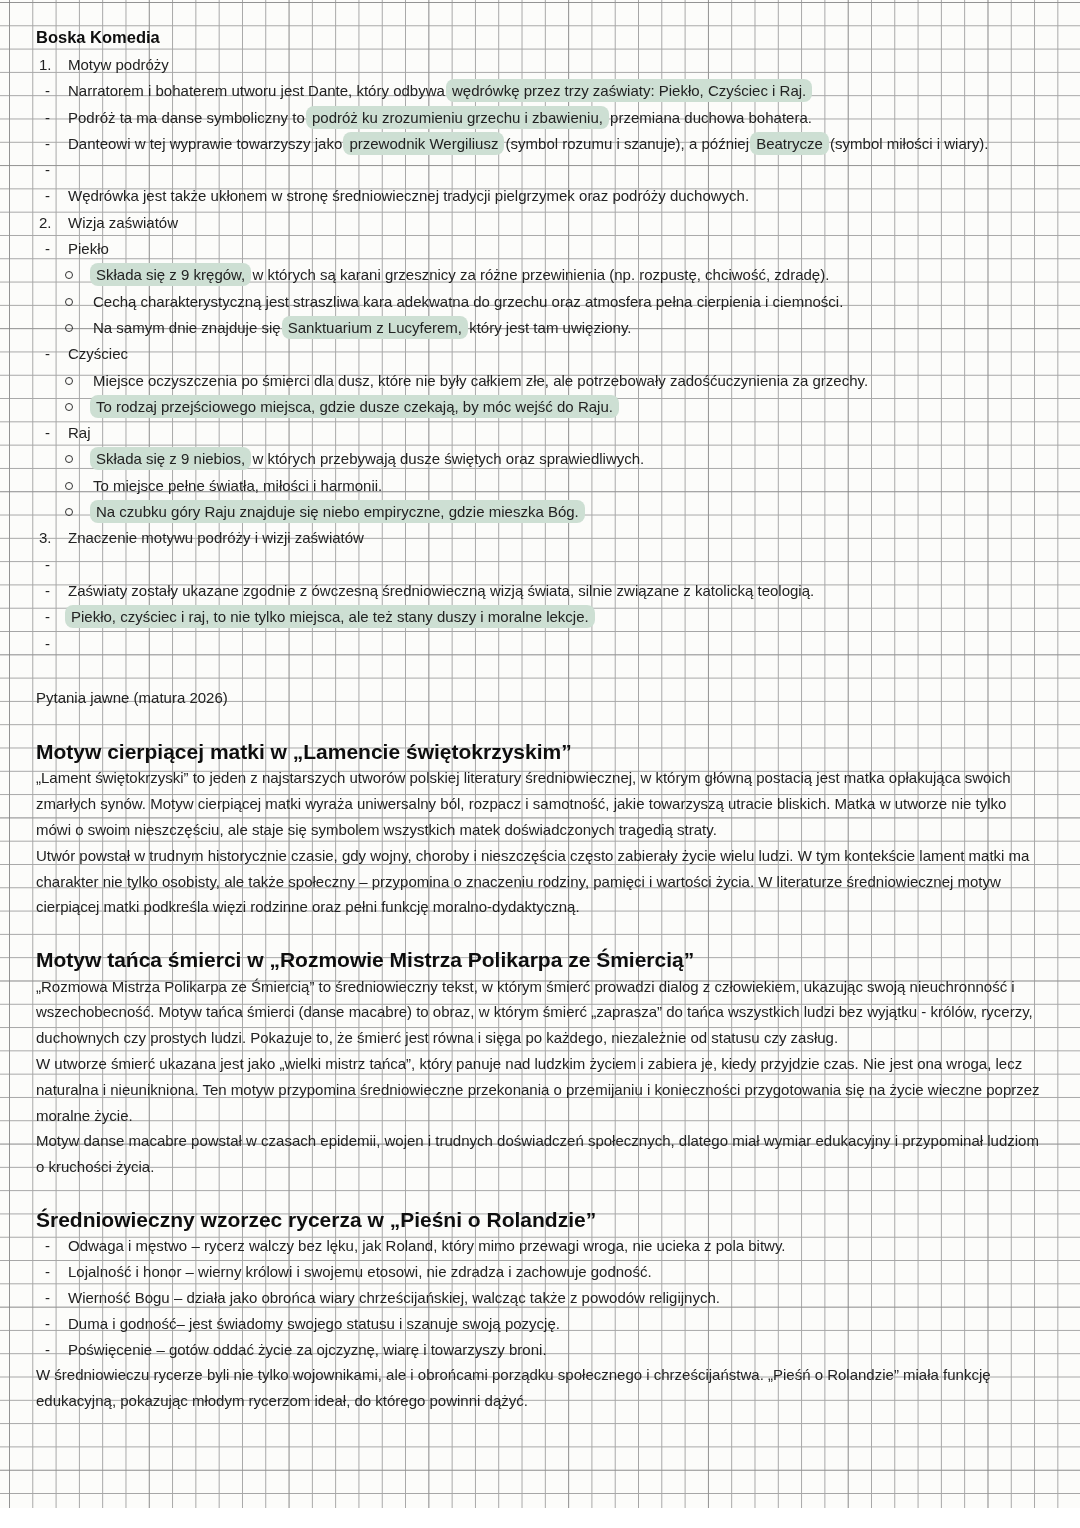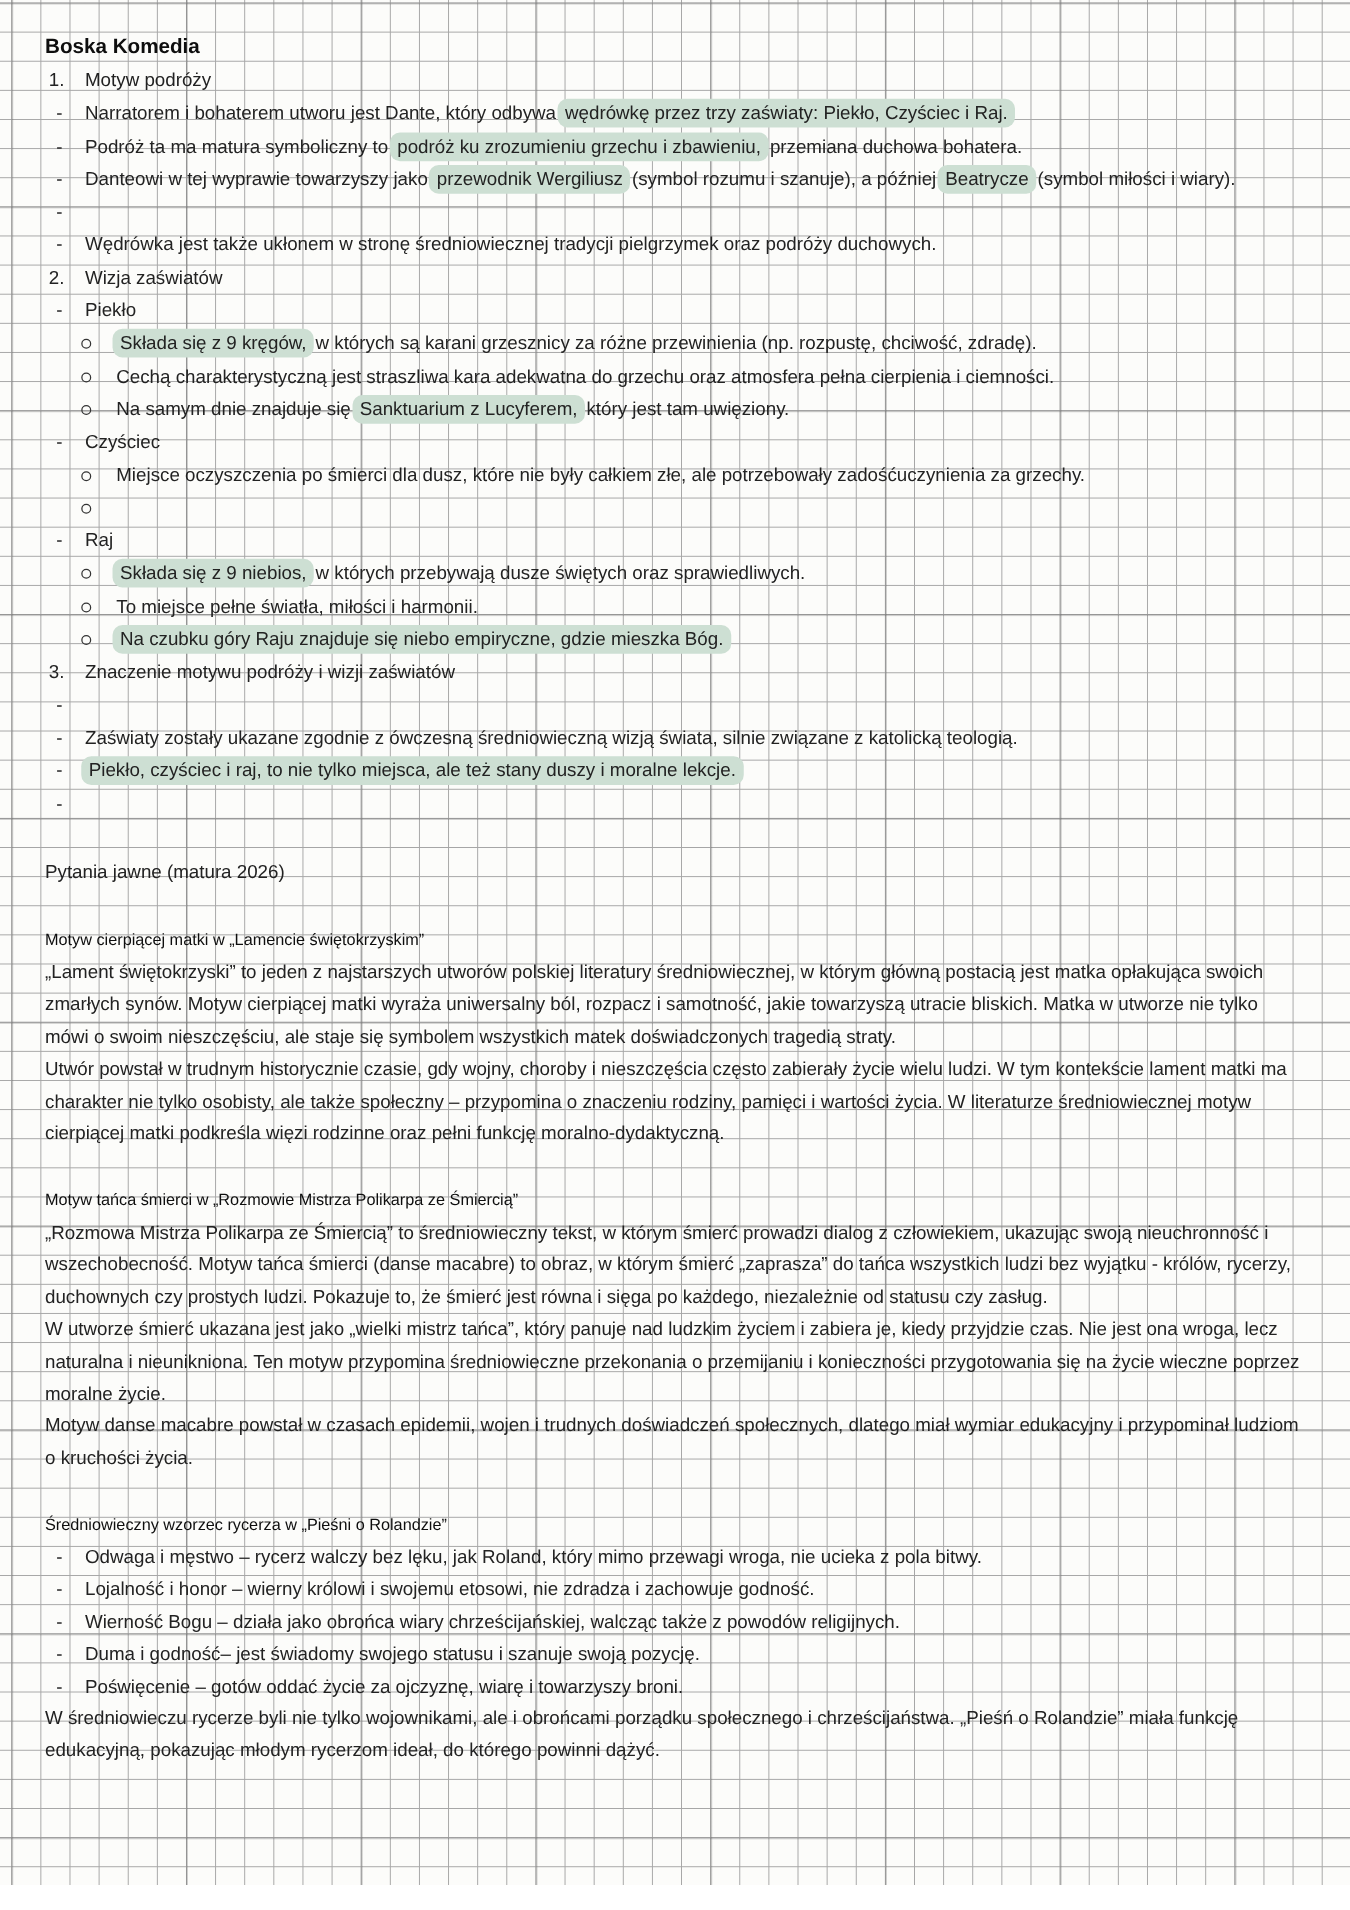--- a/index.html
+++ b/index.html
@@ -55,45 +55,45 @@
     border-radius: 8px;
     padding: 3px 6px;
     margin: -3px -3px;
     box-decoration-break: clone;
     -webkit-box-decoration-break: clone;
   }
 
   .divider { line-height: 26px; margin: 28px 0 28px 0; }
 
   .sec { margin: 0 0 27px 0; }
-  .sh { font-size: 13px; font-weight: normal; color: #0e0e0e; margin: 0; line-height: 26.5px; }
+  .sh { font-size: 21px; font-weight: bold; color: #0e0e0e; margin: 0; line-height: 26.5px; }
   .sp { margin: 0; line-height: 25.8px; }
   .sec .oi { line-height: 25.8px; min-height: 25.8px; }
 </style>
 </head>
 <body>
 
 <div class="paper" style="--hl: #cddfd3;">
   <div class="content">
     <h1 class="title">Boska Komedia</h1>
     <div class="outline">
         <div class="oi num"><span class="mk">1.</span><span><span>Motyw podróży</span></span></div>
         <div class="oi dash"><span class="mk">-</span><span><span>Narratorem i bohaterem utworu jest Dante, który odbywa </span><span class="hl">wędrówkę przez trzy zaświaty: Piekło, Czyściec i Raj.</span></span></div>
-        <div class="oi dash"><span class="mk">-</span><span><span>Podróż ta ma matura symboliczny to </span><span class="hl">podróż ku zrozumieniu grzechu i zbawieniu,</span><span> przemiana duchowa bohatera.</span></span></div>
+        <div class="oi dash"><span class="mk">-</span><span><span>Podróż ta ma danse symboliczny to </span><span class="hl">podróż ku zrozumieniu grzechu i zbawieniu,</span><span> przemiana duchowa bohatera.</span></span></div>
         <div class="oi dash"><span class="mk">-</span><span><span>Danteowi w tej wyprawie towarzyszy jako </span><span class="hl">przewodnik Wergiliusz</span><span> (symbol rozumu i szanuje), a później </span><span class="hl">Beatrycze</span><span> (symbol miłości i wiary).</span></span></div>
         <div class="oi dash"><span class="mk">-</span></div>
         <div class="oi dash"><span class="mk">-</span><span><span>Wędrówka jest także ukłonem w stronę średniowiecznej tradycji pielgrzymek oraz podróży duchowych.</span></span></div>
         <div class="oi num"><span class="mk">2.</span><span><span>Wizja zaświatów</span></span></div>
         <div class="oi dash"><span class="mk">-</span><span><span>Piekło</span></span></div>
         <div class="oi circle"><span class="mk"></span><span><span class="hl">Składa się z 9 kręgów,</span><span> w których są karani grzesznicy za różne przewinienia (np. rozpustę, chciwość, zdradę).</span></span></div>
         <div class="oi circle"><span class="mk"></span><span><span>Cechą charakterystyczną jest straszliwa kara adekwatna do grzechu oraz atmosfera pełna cierpienia i ciemności.</span></span></div>
         <div class="oi circle"><span class="mk"></span><span><span>Na samym dnie znajduje się </span><span class="hl">Sanktuarium z Lucyferem,</span><span> który jest tam uwięziony.</span></span></div>
         <div class="oi dash"><span class="mk">-</span><span><span>Czyściec</span></span></div>
         <div class="oi circle"><span class="mk"></span><span><span>Miejsce oczyszczenia po śmierci dla dusz, które nie były całkiem złe, ale potrzebowały zadośćuczynienia za grzechy.</span></span></div>
-        <div class="oi circle"><span class="mk"></span></div>
+        <div class="oi circle"><span class="mk"></span><span><span class="hl">To rodzaj przejściowego miejsca, gdzie dusze czekają, by móc wejść do Raju.</span></span></div>
         <div class="oi dash"><span class="mk">-</span><span><span>Raj</span></span></div>
         <div class="oi circle"><span class="mk"></span><span><span class="hl">Składa się z 9 niebios,</span><span> w których przebywają dusze świętych oraz sprawiedliwych.</span></span></div>
         <div class="oi circle"><span class="mk"></span><span><span>To miejsce pełne światła, miłości i harmonii.</span></span></div>
         <div class="oi circle"><span class="mk"></span><span><span class="hl">Na czubku góry Raju znajduje się niebo empiryczne, gdzie mieszka Bóg.</span></span></div>
         <div class="oi num"><span class="mk">3.</span><span><span>Znaczenie motywu podróży i wizji zaświatów</span></span></div>
         <div class="oi dash"><span class="mk">-</span></div>
         <div class="oi dash"><span class="mk">-</span><span><span>Zaświaty zostały ukazane zgodnie z ówczesną średniowieczną wizją świata, silnie związane z katolicką teologią.</span></span></div>
         <div class="oi dash"><span class="mk">-</span><span><span class="hl">Piekło, czyściec i raj, to nie tylko miejsca, ale też stany duszy i moralne lekcje.</span></span></div>
         <div class="oi dash"><span class="mk">-</span></div>
       </div>

